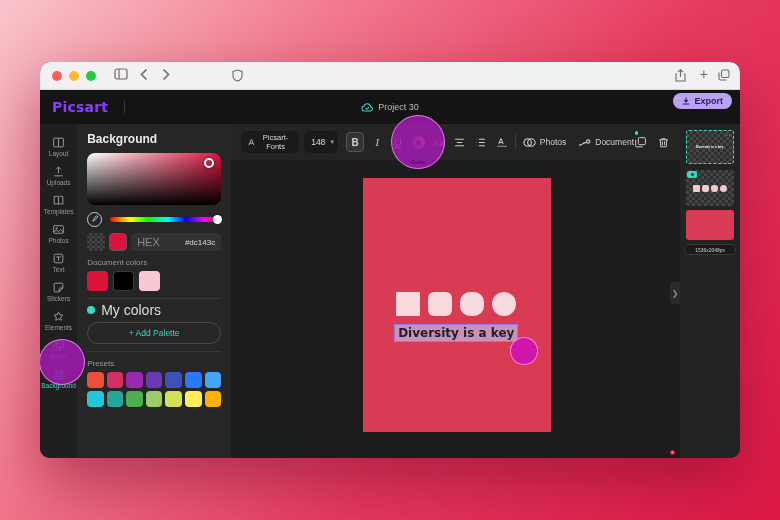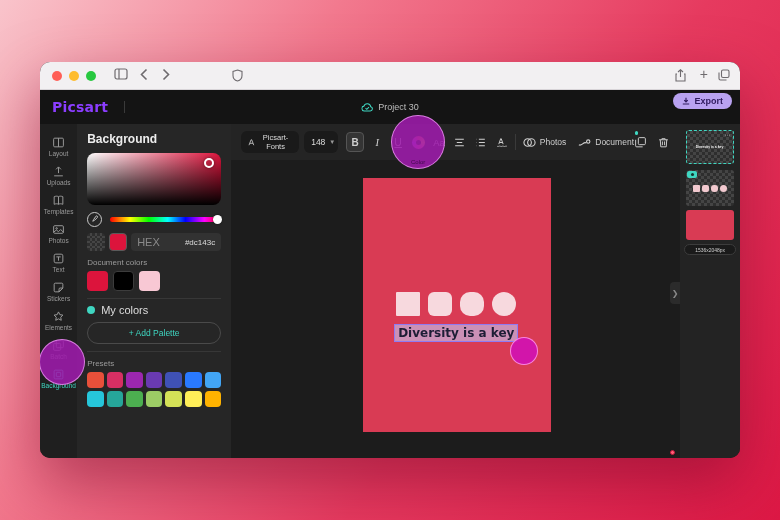--- a/index.html
+++ b/index.html
@@ -67,21 +67,21 @@
   .swatch-row { margin-top:7px; height:18px; display:flex; gap:4px; align-items:center; }
   .sw { width:18px; height:18px; border-radius:4px; flex:none; cursor:pointer; }
   .field { flex:1; height:18px; background:#323232; border-radius:4px; display:flex; align-items:center; justify-content:space-between; padding:0 6px; }
   .field .k { font-size:11px; color:#8a8a8a; }
   .field .v { font-size:8px; color:#ddd; }
   .rgb-field { margin-top:4px; height:18px; }
   .sec-label { margin-top:7px; font-size:8px; color:#9a9a9a; }
   .doc-colors { margin-top:4px; display:flex; gap:5px; height:20px; }
   .doc-colors .sw { width:21px; height:20px; }
   .hr { margin-top:7px; height:1px; background:#373737; }
-  .mycolors { margin-top:6px; height:10px; display:flex; align-items:center; gap:6px; color:#ddd; font-size:11px; }
+  .mycolors { margin-top:6px; height:10px; display:flex; align-items:center; gap:6px; color:#ddd; font-size:14px; }
   .mycolors .tdot { width:8px; height:8px; border-radius:50%; background:#3fd6c1; }
   .addpal { margin-top:7px; height:22px; border:1px solid #4a4a4a; border-radius:12px; display:flex; align-items:center; justify-content:center; color:#3fd6c1; font-size:8.5px; background:none; width:100%; cursor:pointer; }
   .presets { margin-top:4px; display:flex; gap:3px; }
   .presets .pw { width:17px; height:16px; border-radius:4px; cursor:pointer; }
   
   .canvas { flex:1; background:#1c1c1c; position:relative; }
   .toolstrip { height:36px; background:#242424; display:flex; align-items:center; padding:0 10px; position:relative; }
   .tool-pill { height:22px; background:#1a1a1a; border-radius:6px; display:flex; align-items:center; gap:4px; padding:0 7px; color:#ddd; font-size:8.5px; cursor:pointer; }
   .tbtn { color:#cfcfcf; font-size:10.5px; display:flex; align-items:center; justify-content:center; height:20px; cursor:pointer; }
   .tbtn svg { width:13px; height:13px; }

